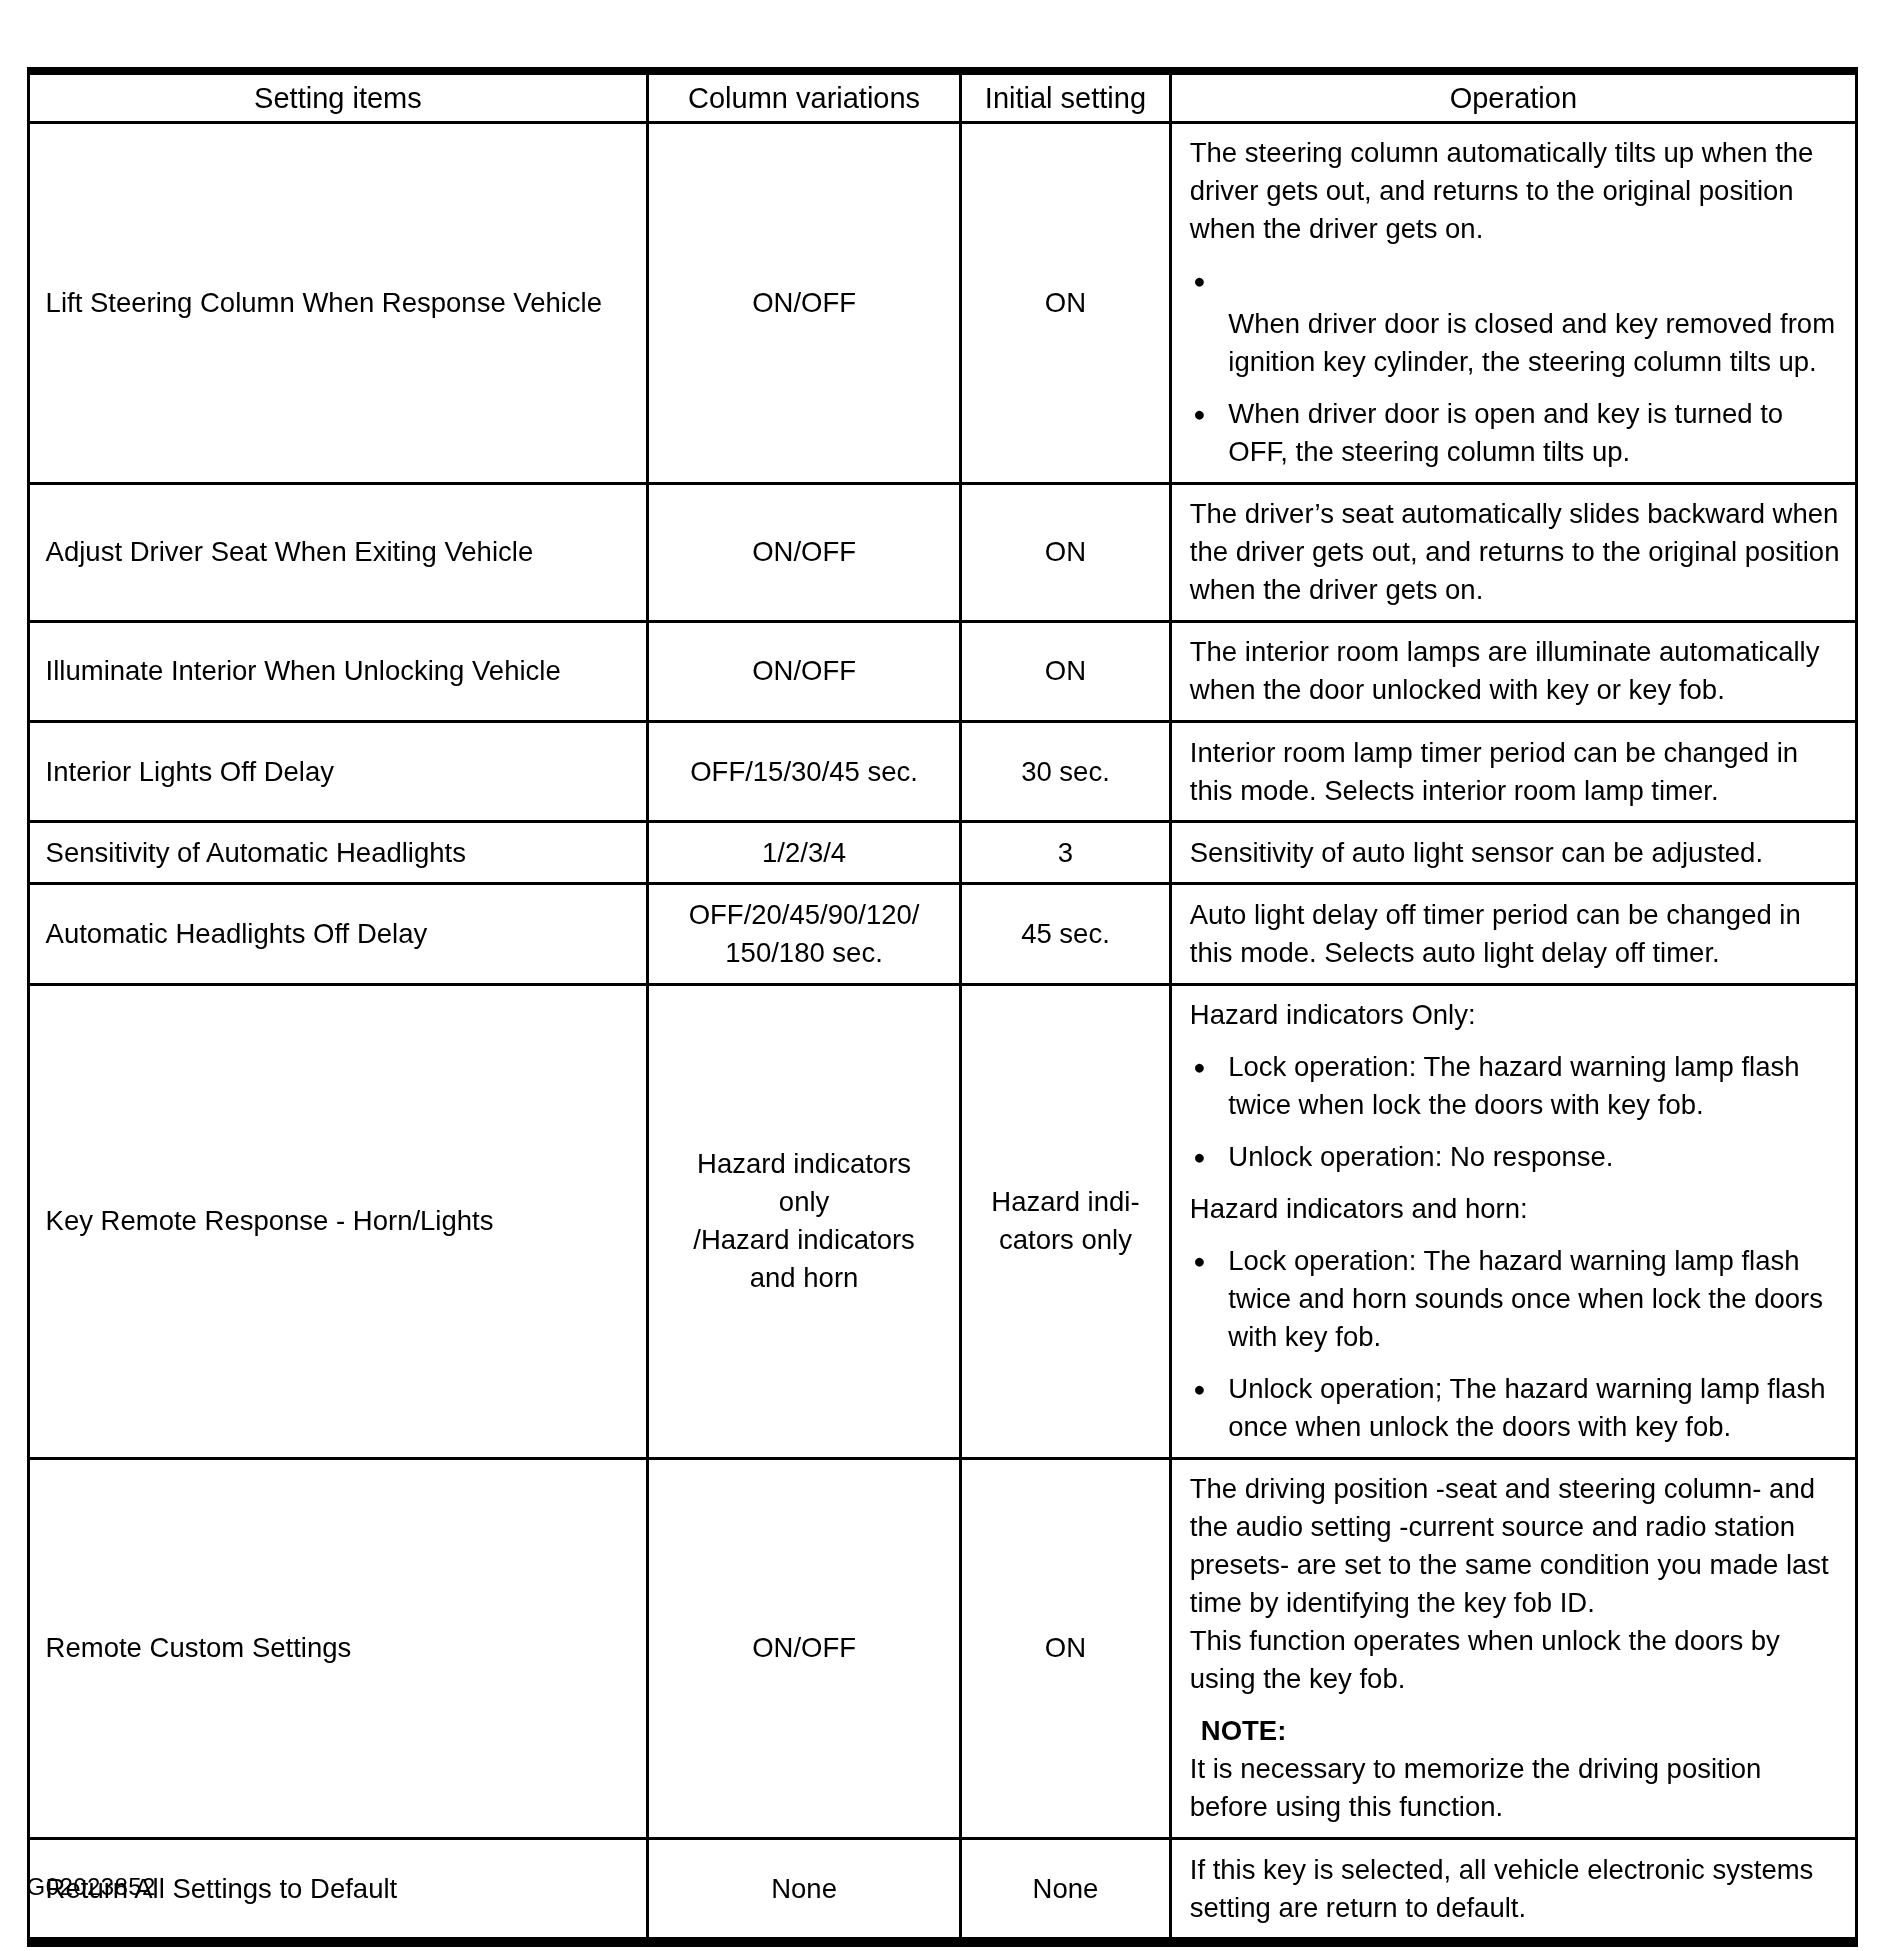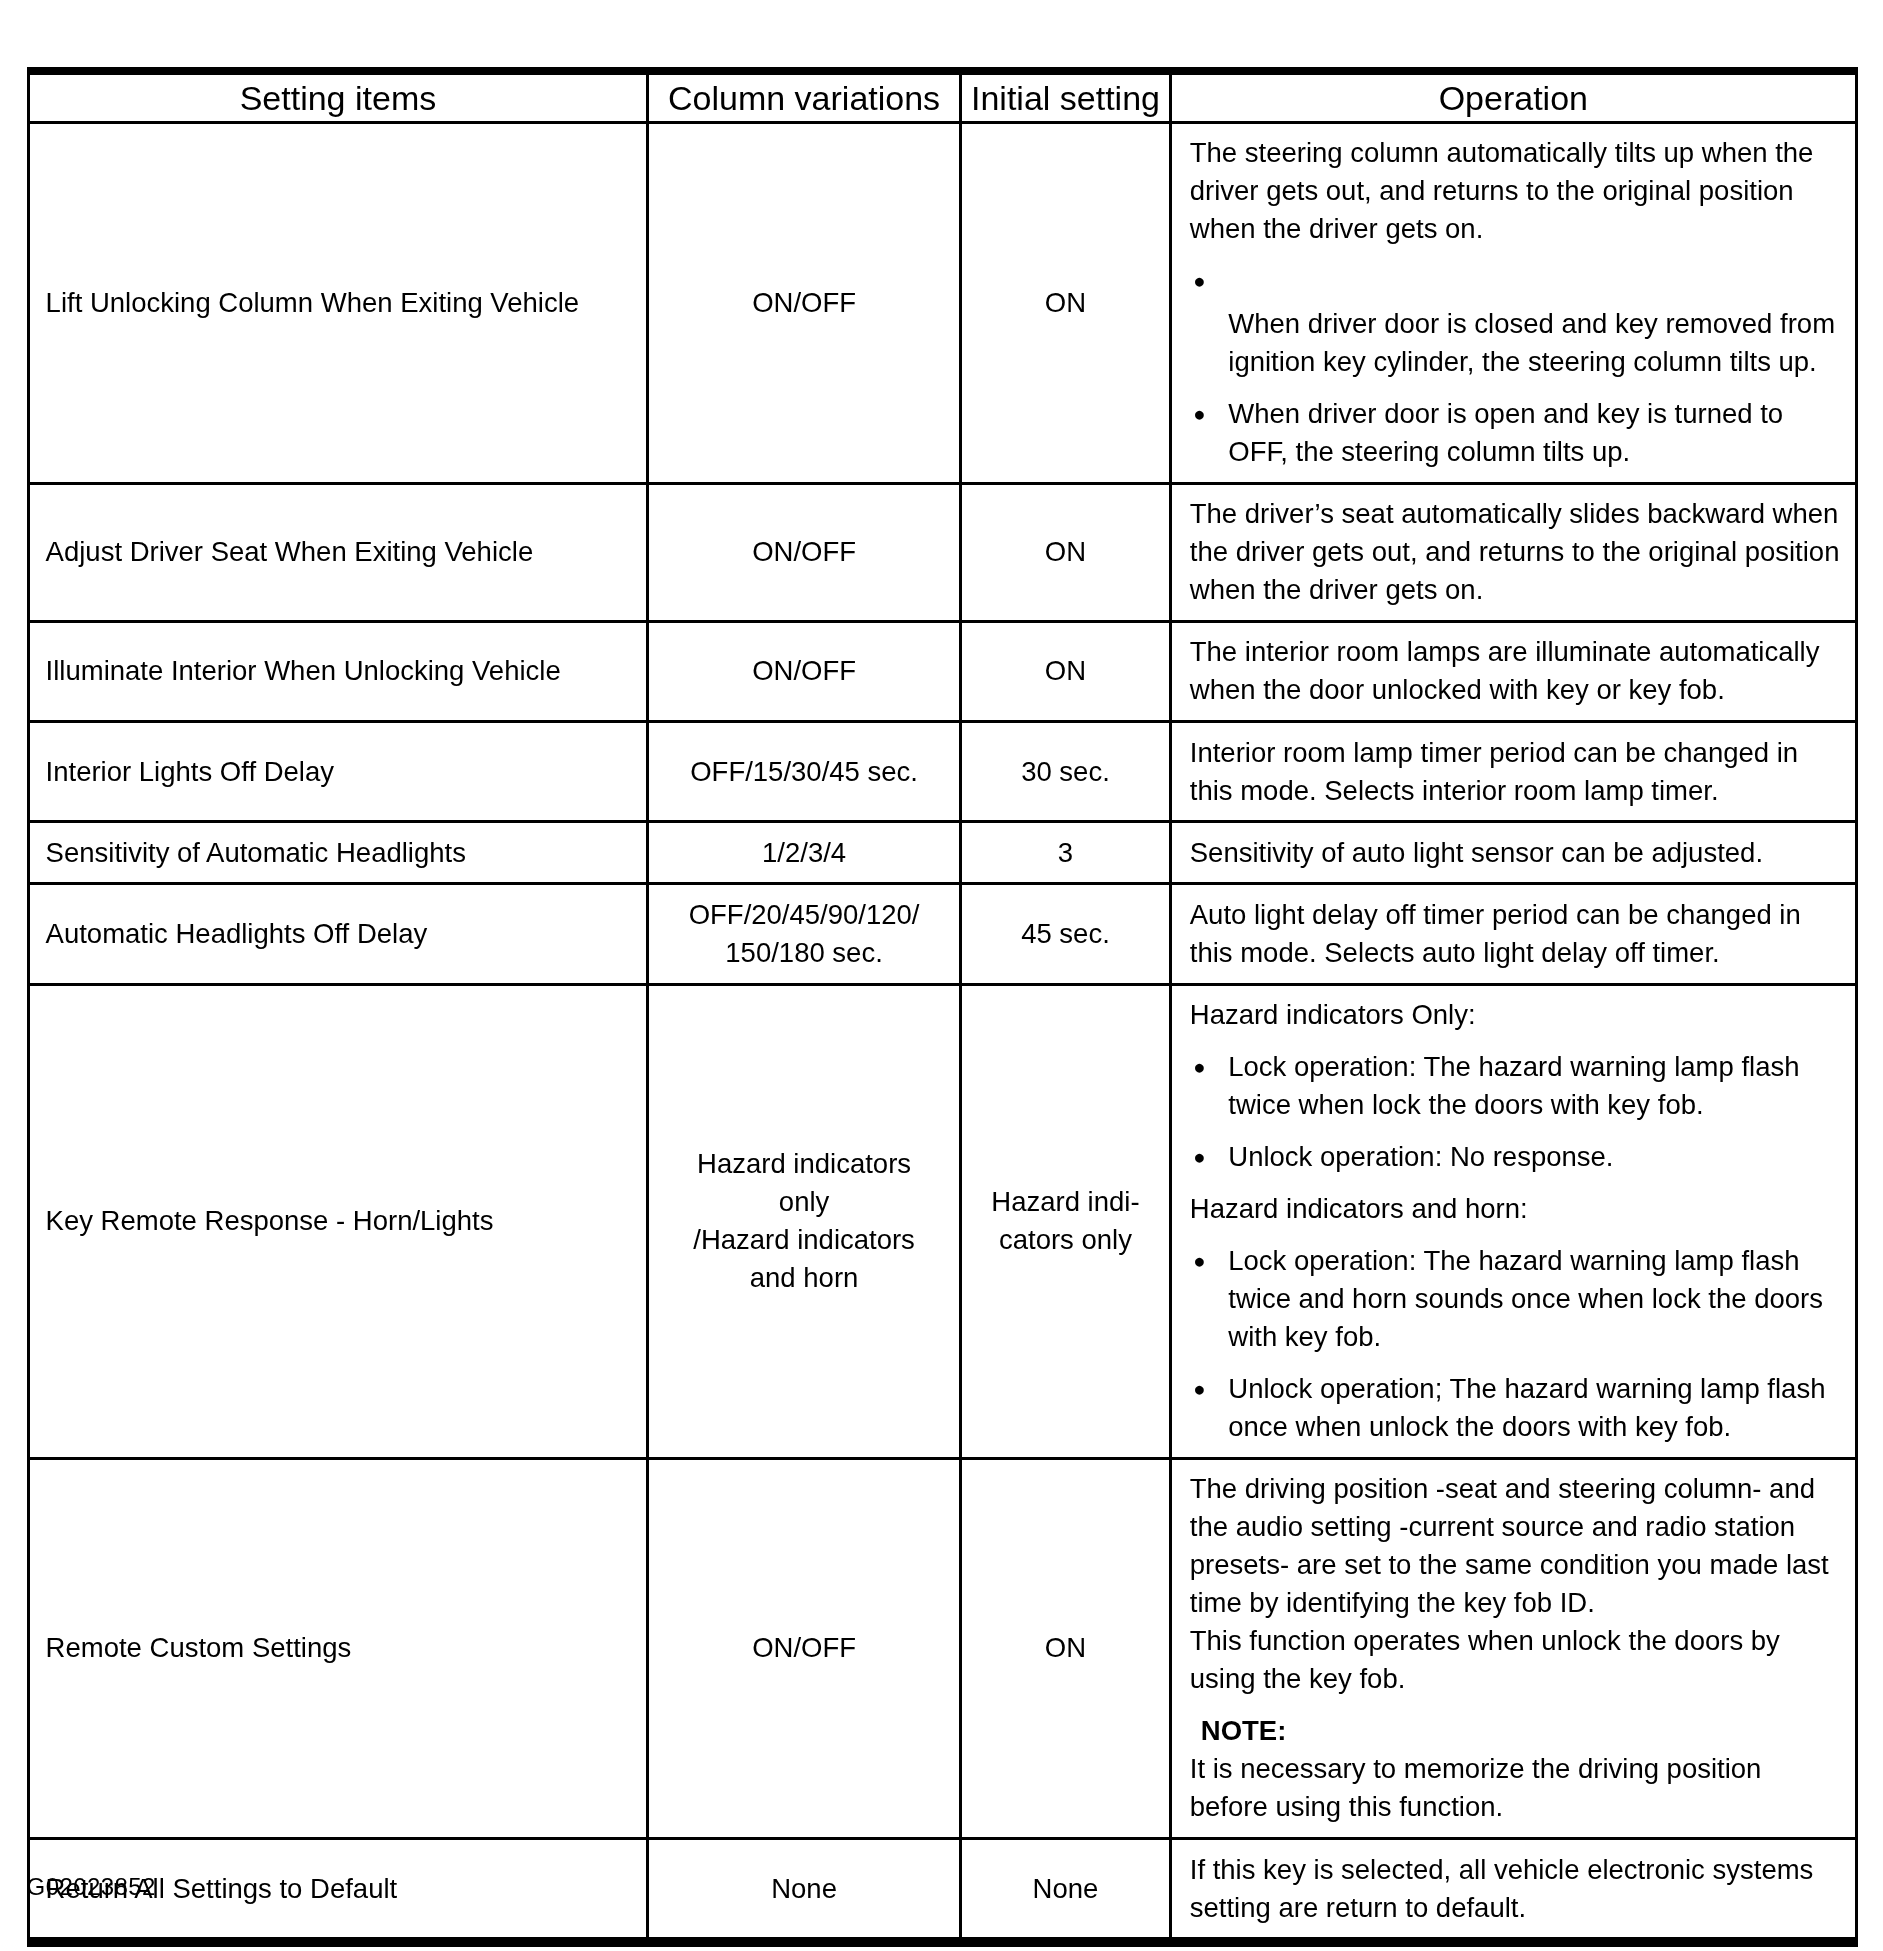--- a/index.html
+++ b/index.html
@@ -43,21 +43,21 @@
   th, td {
     border: 3.5px solid #000;
     vertical-align: middle;
     font-weight: normal;
     padding: 8.9px 12.4px;
   }
   thead tr { height: 51px; }
   th.header-cell {
     text-align: center;
     padding: 3.5px 7px;
-    font-size: 34px;
+    font-size: 29px;
   }
   td.item-cell {
     text-align: left;
     padding-left: 16px;
     padding-right: 14px;
   }
   td.center-cell {
     text-align: center;
     white-space: pre-line;
     padding-left: 7px;
@@ -118,21 +118,21 @@
     <thead>
       <tr>
         <th class="header-cell">Setting items</th>
         <th class="header-cell">Column variations</th>
         <th class="header-cell">Initial setting</th>
         <th class="header-cell">Operation</th>
       </tr>
     </thead>
     <tbody>
         <tr class="row">
-          <td class="item-cell">Lift Unlocking Column When Exiting Vehicle</td>
+          <td class="item-cell">Lift Steering Column When Response Vehicle</td>
           <td class="center-cell">ON/OFF</td>
           <td class="center-cell">ON</td>
           <td class="op-cell">
             <div class="op-seg op-text" style="white-space: pre-line;">The steering column automatically tilts up when the driver gets out, and returns to the original position when the driver gets on.</div>
             <div class="op-seg op-bullet">
               <span class="bullet-glyph">●</span>
               <span class="bullet-text" style="white-space: pre-line; margin-top: 43px;">When driver door is closed and key removed from ignition key cylinder, the steering column tilts up.</span>
             </div>
             <div class="op-seg op-bullet">
               <span class="bullet-glyph">●</span>

